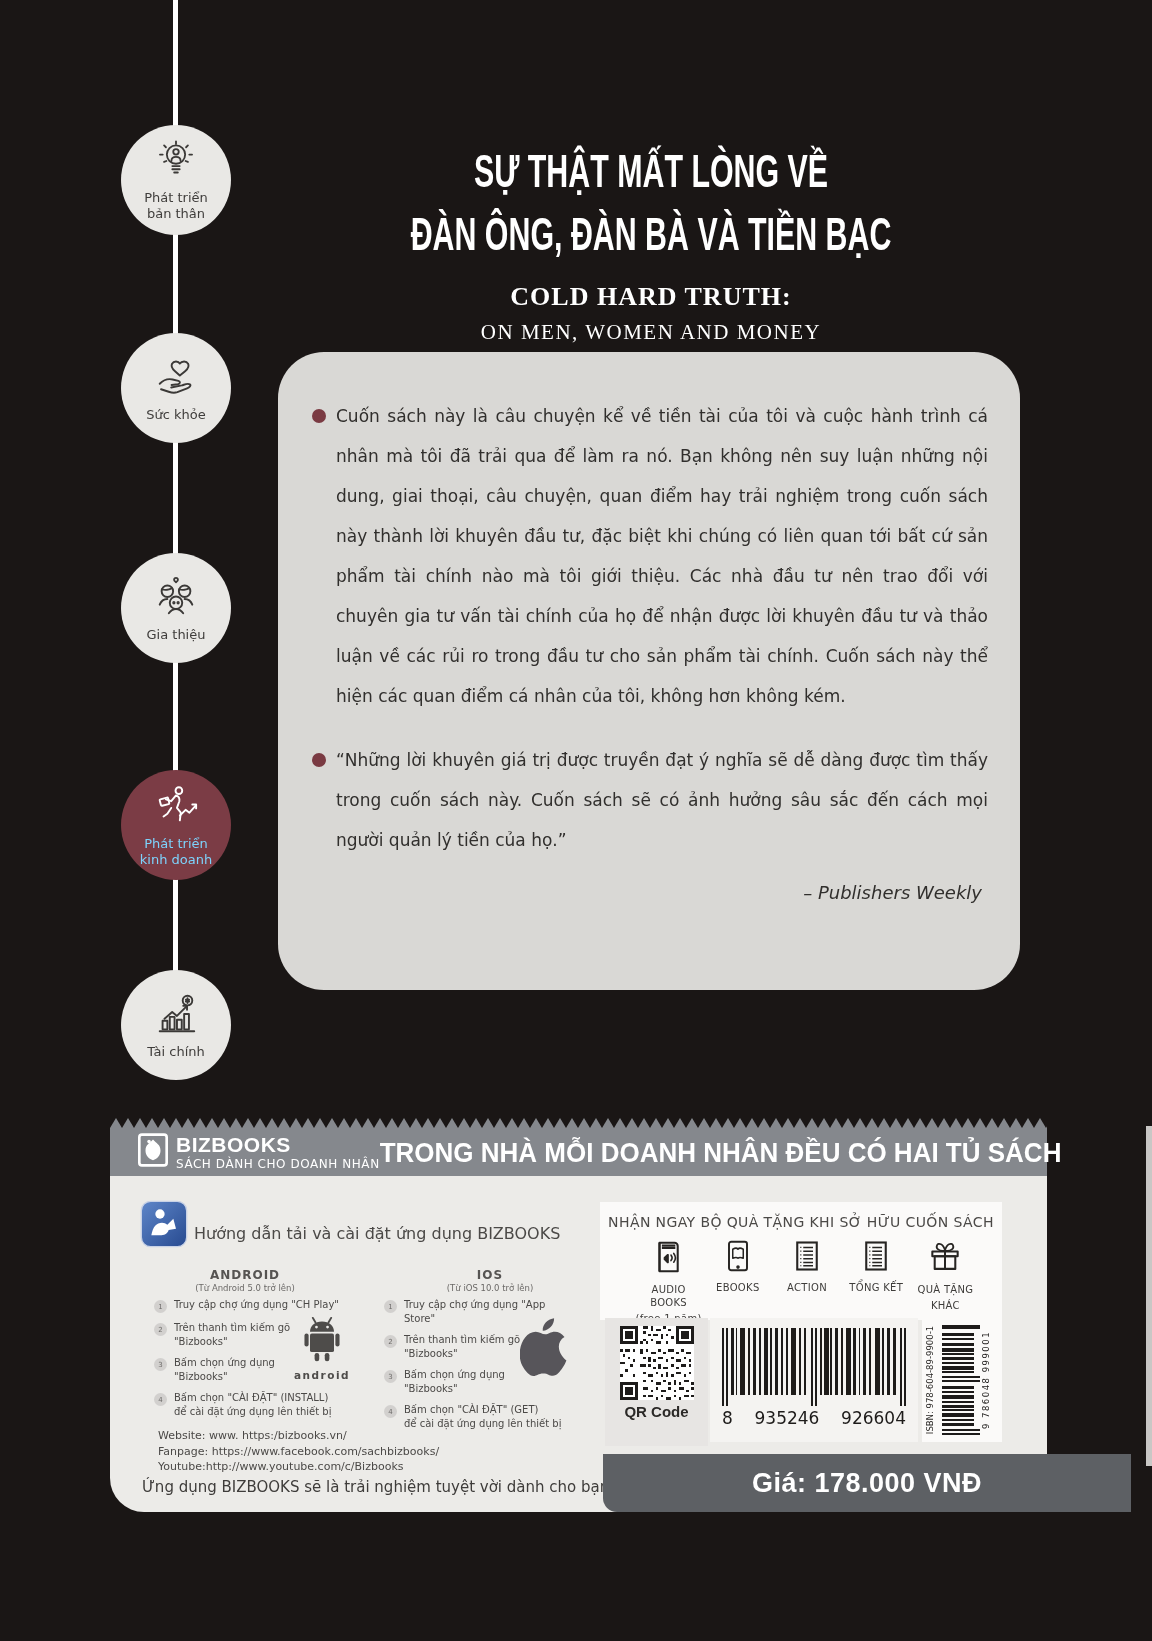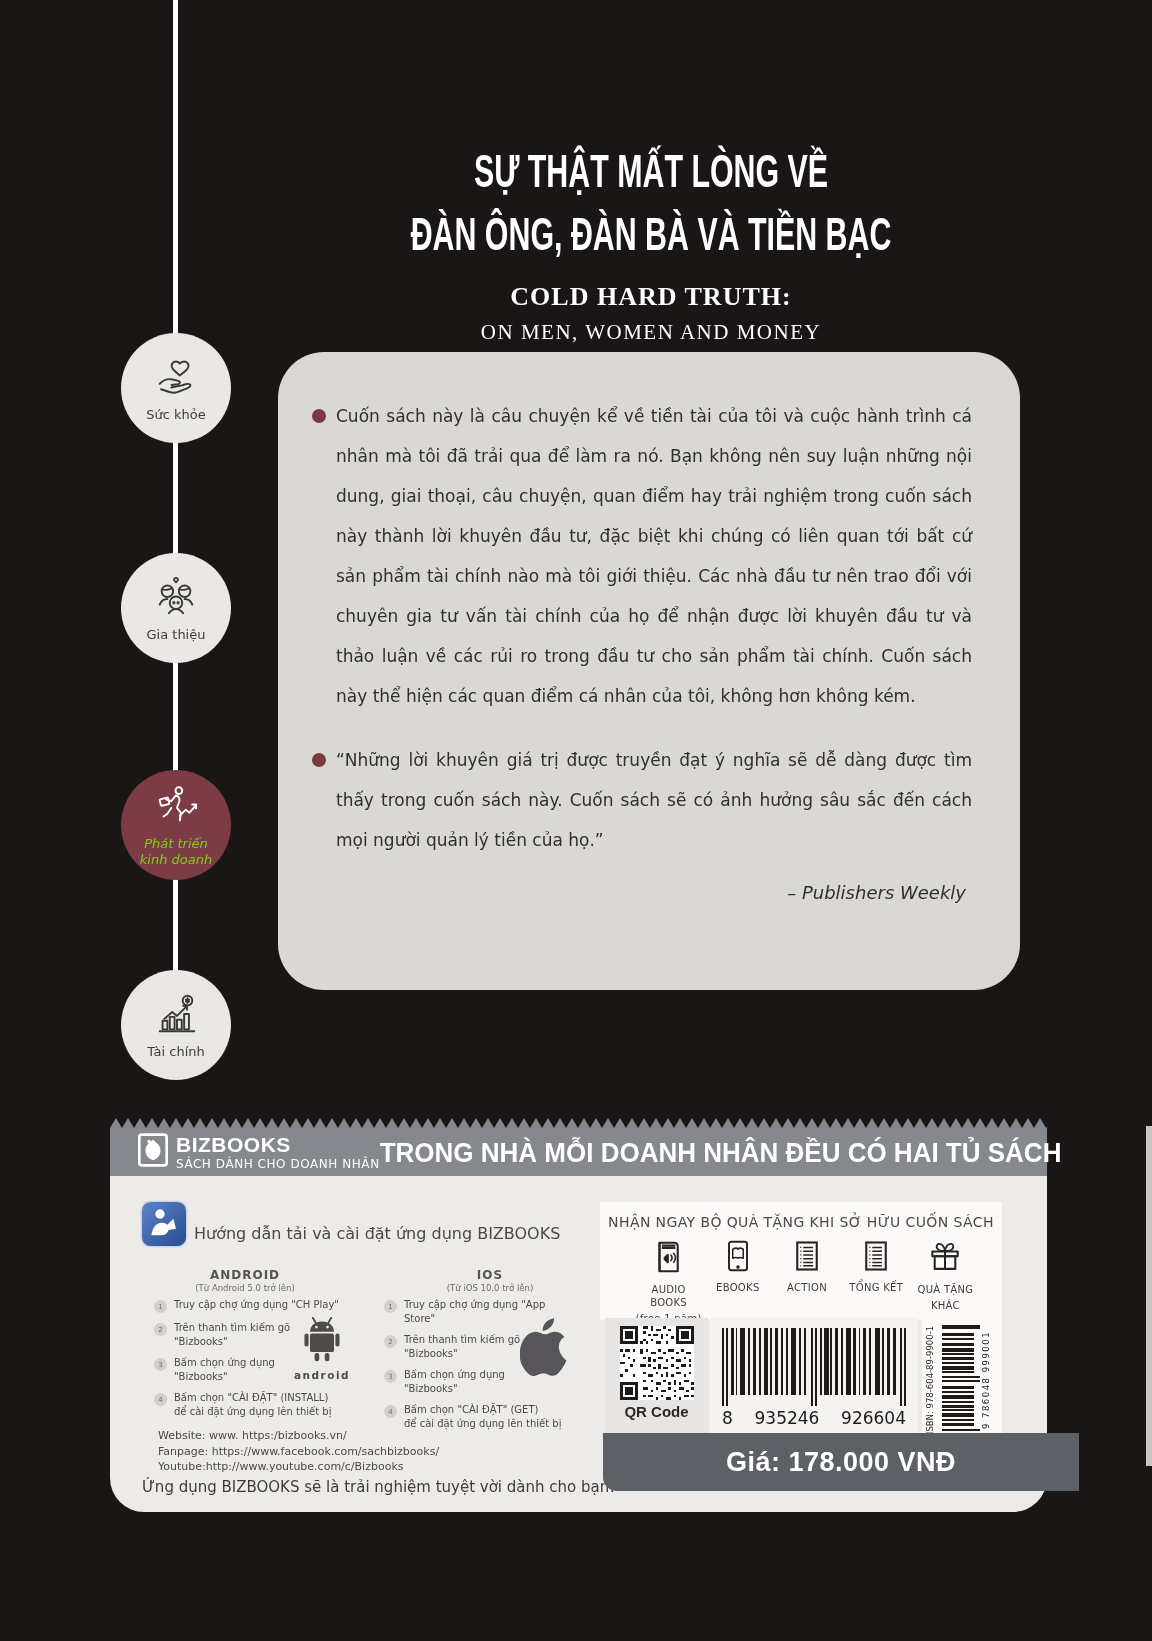--- a/index.html
+++ b/index.html
@@ -10,33 +10,33 @@
   
   .timeline-line { position:absolute; left:173px; top:0; width:5px; height:1028px; background:#ffffff; }
   .circle {
     position:absolute; left:121px; width:110px; height:110px; border-radius:50%;
     background:#e9e8e5; display:flex; flex-direction:column; align-items:center; justify-content:center;
     text-align:center;
   }
   .c1{top:125px}.c2{top:333px}.c3{top:553px}.c5{top:970px}
   .c4{top:770px; background:#7b3c45;}
   .circle .lbl { font-size:13px; color:#3f3d3b; line-height:1.18; width:92px; margin-top:3px; }
-  .c4 .lbl { color:#84cc16;font-style:italic; }
+  .c4 .lbl { color:#7dd3fc; }
   
   .title-block { position:absolute; left:201px; top:140px; width:900px; text-align:center; color:#fff; }
   .title-vi {
     font-family:"Liberation Sans","DejaVu Sans",sans-serif; font-weight:bold;
     font-size:46px; line-height:63px; white-space:nowrap; transform:scaleX(0.66);
   }
   .title-en1 { font-family:"Liberation Serif","DejaVu Serif",serif; font-weight:bold; font-size:26px; margin-top:16px; letter-spacing:1px; }
   .title-en2 { font-family:"Liberation Serif","DejaVu Serif",serif; font-size:21px; margin-top:8px; letter-spacing:1.5px; }
   
   .review-panel {
     position:absolute; left:278px; top:352px; width:742px; height:638px; box-sizing:border-box;
-    background:#d9d8d5; border-radius:46px; padding:44px 48px 0 34px; color:#312f2d; overflow:hidden;
+    background:#d9d8d5; border-radius:46px; padding:44px 32px 0 34px; color:#312f2d; overflow:hidden;
   }
   .bullet-para { position:relative; padding-left:24px; font-size:17px; line-height:40px; text-align:justify; }
   .bullet-para::before {
     content:""; position:absolute; left:0; top:13px; width:14px; height:14px; border-radius:50%; background:#7a3a42;
   }
   .bullet-para + .bullet-para { margin-top:24px; }
   .attribution { margin-top:22px; text-align:right; font-style:italic; font-size:18px; padding-right:6px; }
   
   .footer-card { position:absolute; left:110px; top:1118px; width:937px; }
   .zigzag { display:block; width:100%; height:10px; }
@@ -86,33 +86,45 @@
   .barcode-digits { display:flex; justify-content:space-between; width:184px; margin:2px auto 0; font-size:17px; color:#1d1b1a; }
   .isbn-panel { position:absolute; left:812px; top:142px; width:80px; height:124px; background:#fbfaf9; overflow:hidden; }
   .isbn-label {
     position:absolute; left:2px; top:118px; width:112px; line-height:13px; font-size:8.5px; color:#2b2927;
     text-align:center; transform:rotate(-90deg); transform-origin:0 0; white-space:nowrap;
   }
   .isbn-rot { position:absolute; left:20px; top:119px; width:114px; height:56px; transform:rotate(-90deg); transform-origin:0 0; text-align:center; }
   .isbn-rot svg { display:block; width:110px; height:38px; margin:0 auto; }
   .isbn-digits { font-size:8.5px; letter-spacing:1.5px; color:#1d1b1a; margin-top:1px; }
   .price-bar {
-    position:absolute; left:493px; top:257px; width:476px; height:58px; background:#5d6064;
+    position:absolute; left:493px; top:278px; width:528px; height:58px; background:#5d6064;
     display:flex; align-items:center; justify-content:center; border-radius:0 0 0 14px;
   }
   .price-text { font-family:"Liberation Sans","DejaVu Sans",sans-serif; font-weight:bold; font-size:27px; color:#fff; letter-spacing:0.5px; }
   .edge-strip { position:absolute; left:1146px; top:1126px; width:6px; height:340px; background:#c9c7c5; }
 </style>
 </head>
 <body>
 
 <div class="page">
 
   <div class="timeline-line"></div>
 
+  <div class="circle c1">
+    <span>
+      <svg viewBox="0 0 48 48" width="44" height="44" fill="none" stroke="#3b3937" stroke-width="2" stroke-linecap="round">
+        <circle cx="24" cy="17" r="10"></circle>
+          <circle cx="24" cy="14" r="3"></circle>
+        <path d="M19 24c0-3 2-4.5 5-4.5s5 1.5 5 4.5"></path>
+        <path d="M20 29.5h8M20 33h8M22 36.5h4"></path>
+        <path d="M24 2.5v3M11 7l2 2M37 7l-2 2M6.5 17h3M38.5 17h3M11 25l2.5-1M37 25l-2.5-1"></path>
+      </svg>
+    </span>
+    <div class="lbl">Phát triển bản thân</div>
+  </div>
 
   <div class="circle c2">
     <span>
       <svg viewBox="0 0 48 48" width="46" height="46" fill="none" stroke="#3b3937" stroke-width="2" stroke-linecap="round" stroke-linejoin="round">
         <path d="M28 10c2-3 7-3 8.5 0 1.5 2.7 0 5.5-3 8l-5.5 4.5L23 18c-3-2.5-4.5-5.3-3-8 1.5-3 6.5-3 8 0z"></path>
         <path d="M7 31c4-4 8.5-5.5 13.5-4.4l6 1.4c2 .6 2.4 3-.6 3.5l-6.5.9"></path>
         <path d="M19 35l11-2.2c3-.8 6-2.6 8.5-1.1 1.6 1-.4 3.1-2.9 4.1l-10.2 4c-3 1-6 .6-9-.4l-8-2.6"></path>
       </svg>
     </span>
     <div class="lbl">Sức khỏe</div>

